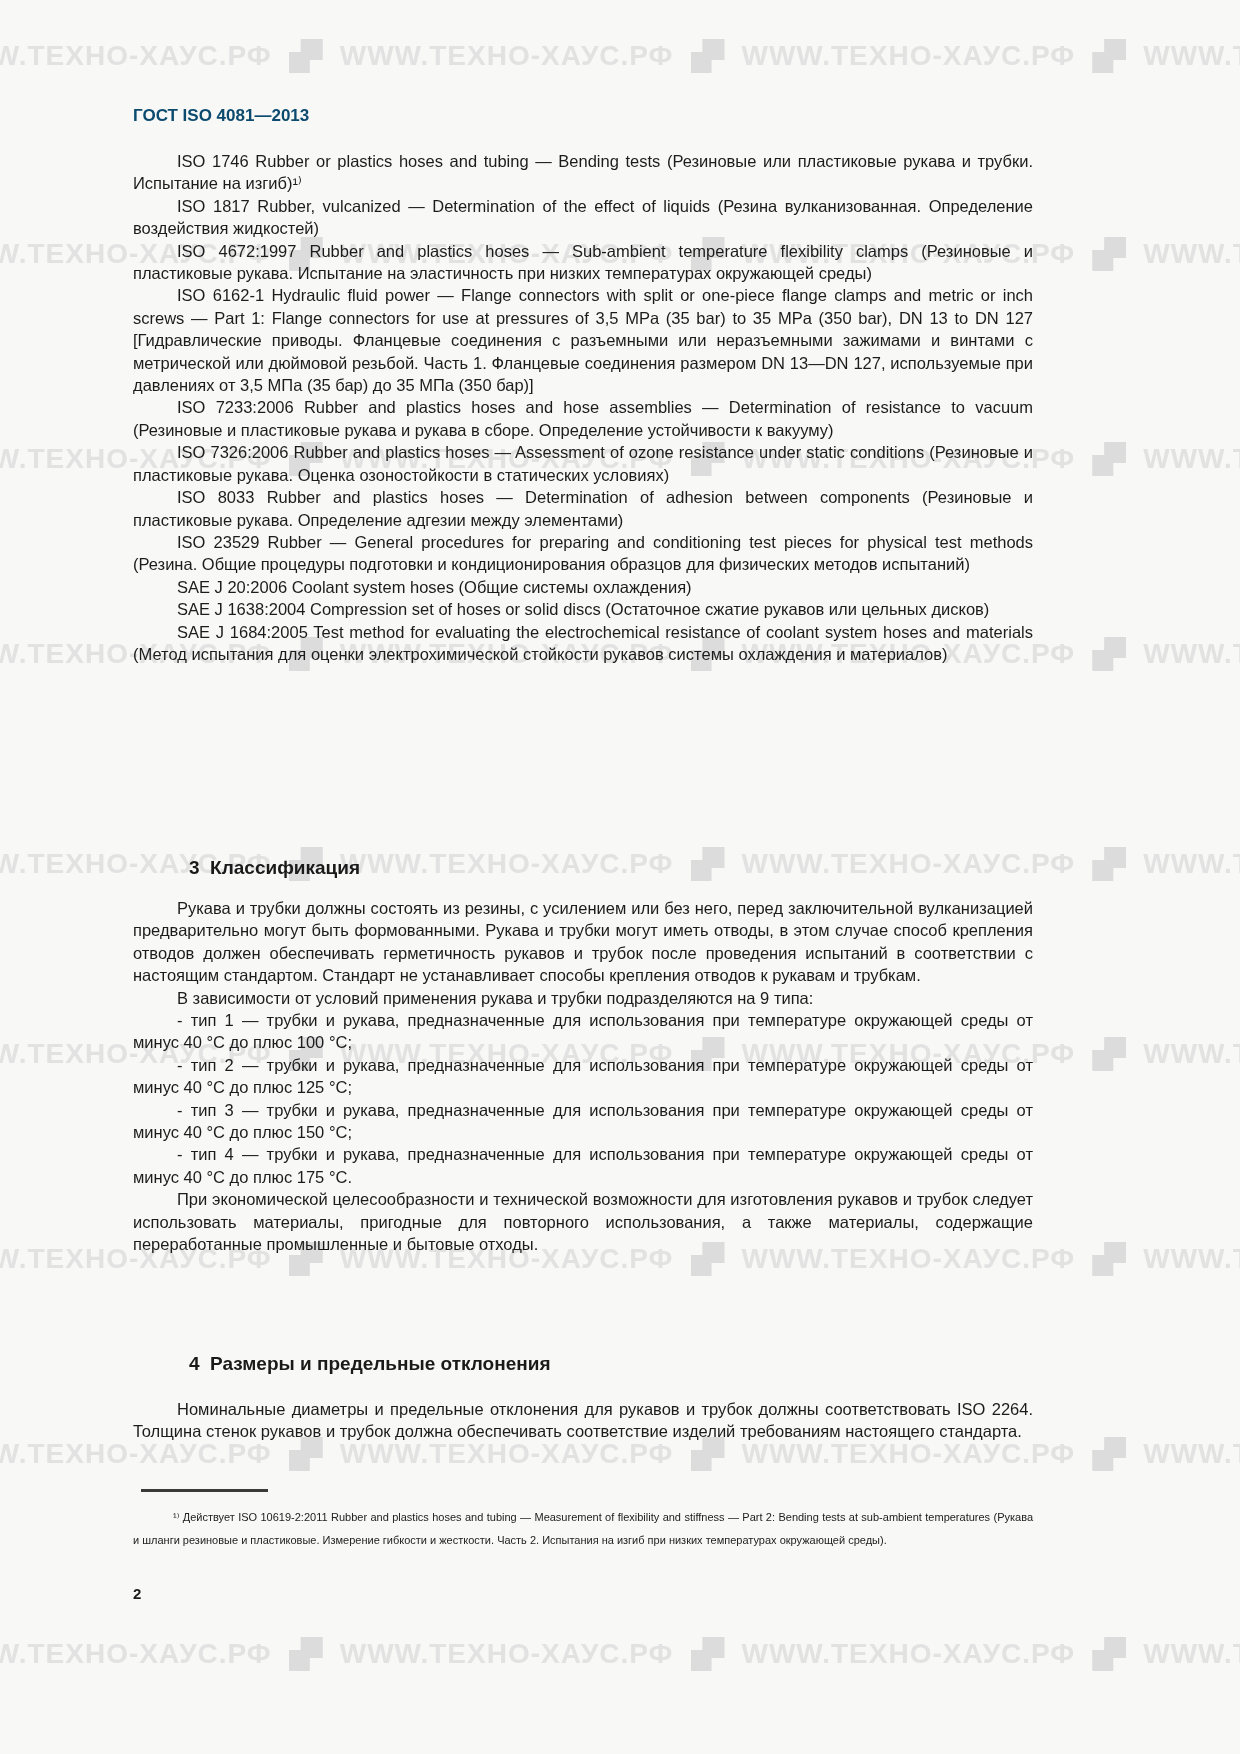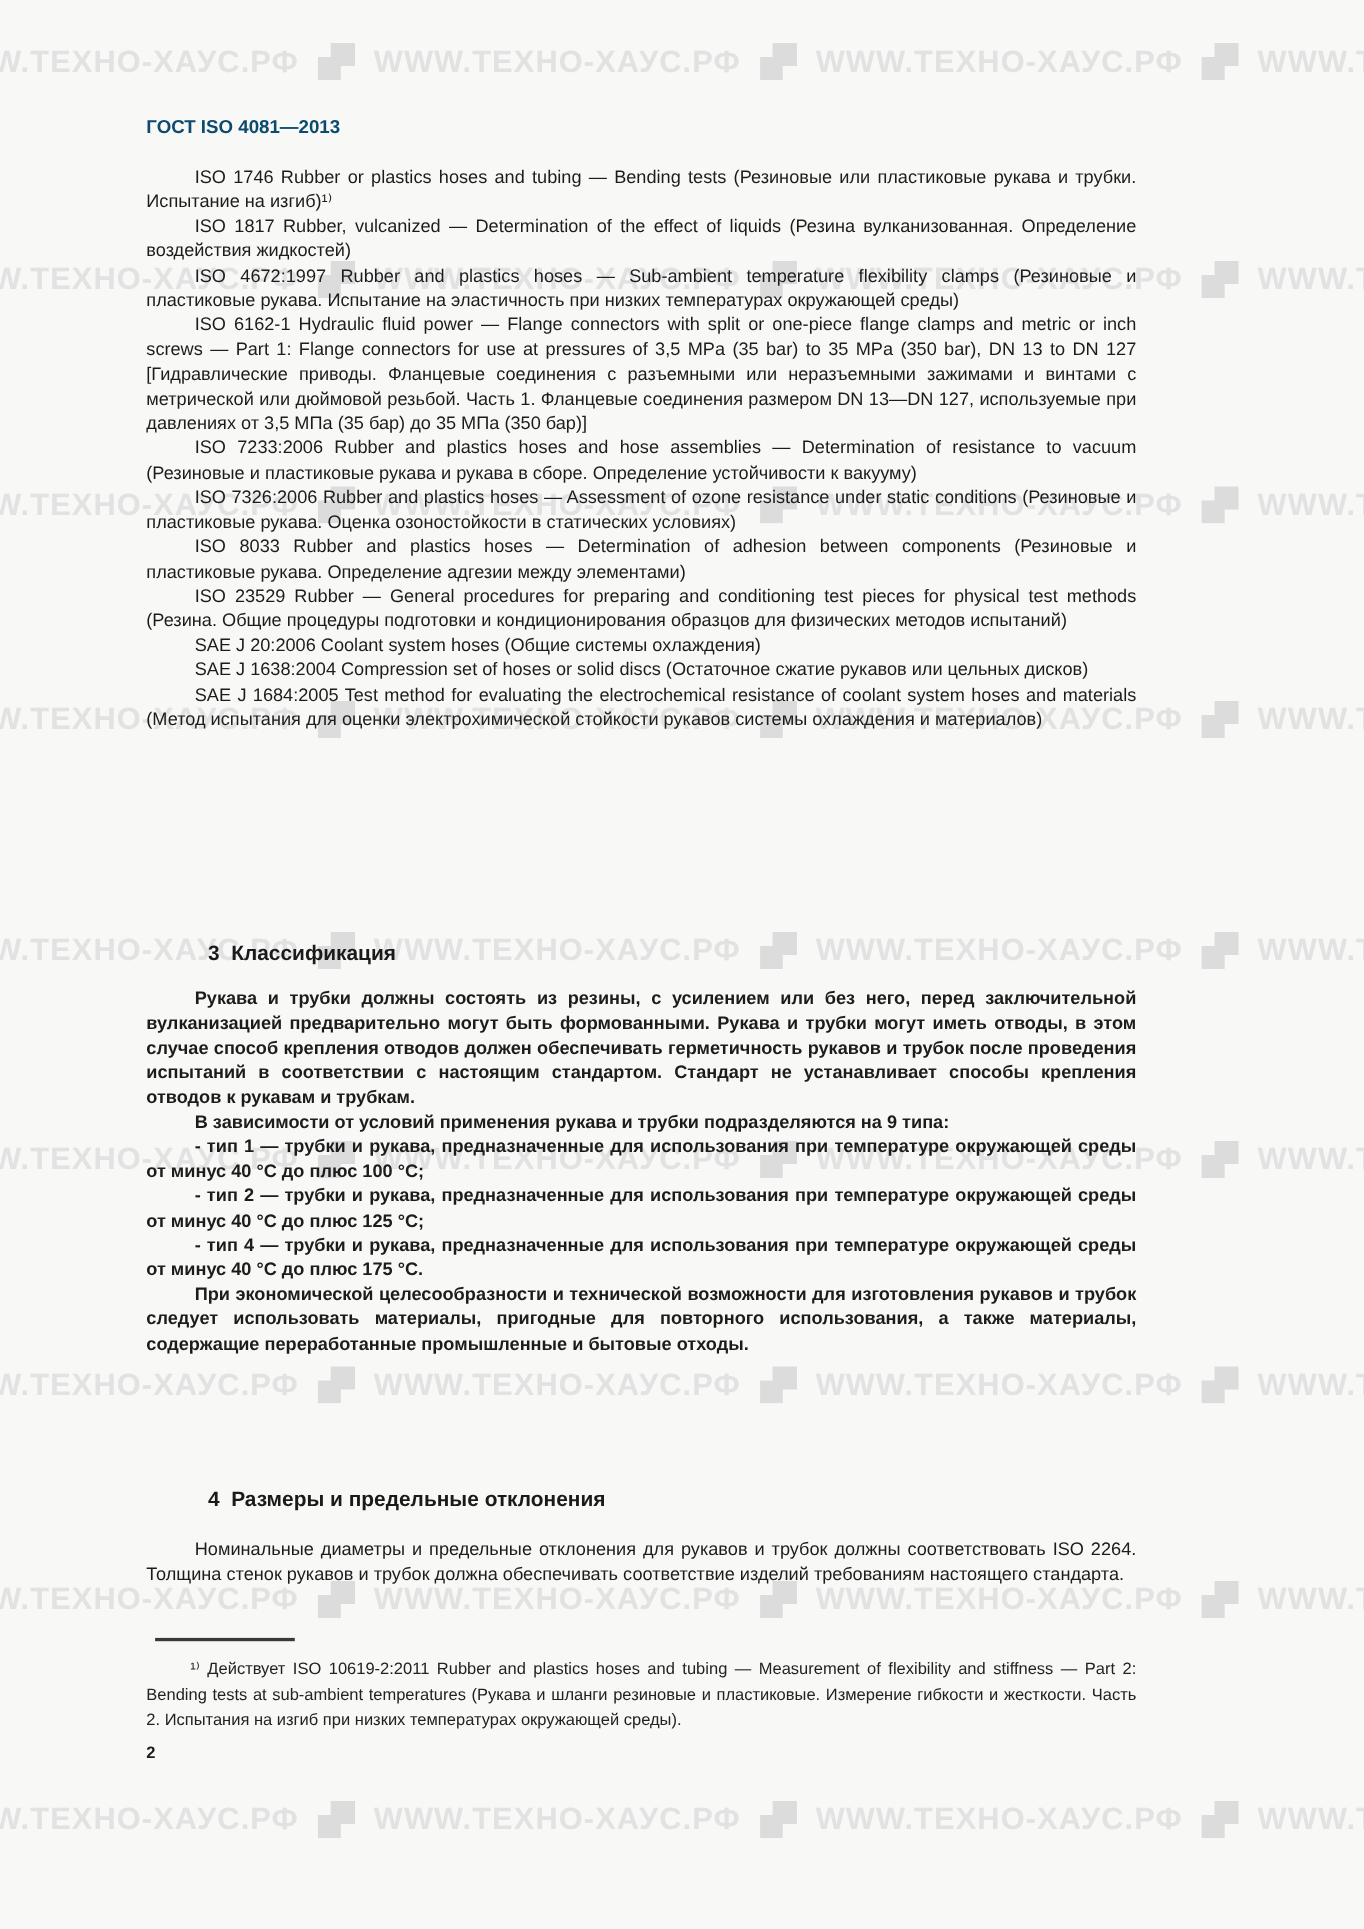--- a/index.html
+++ b/index.html
@@ -38,32 +38,32 @@
     font-size:16.5px; line-height:22.4px;
     text-align:justify;
   }
   .refs { top:150px; }
   .sec-heading {
     position:absolute; left:133px; width:900px; z-index:2;
     margin:12px; padding-left:44px;
     font-size:19px; font-weight:700; color:#1a1a1a;
   }
   #heading-3 { top:845px; }
-  .sec3 { top:897px;font-weight:bold; }
+  .sec3 { top:897px; }
   #heading-4 { top:1341px; }
   .sec4 { top:1398px; }
 
   .fn-rule {
     position:absolute; left:141px; top:1489px; z-index:2;
     width:127px; height:3px; background:#3a3a3a;
   }
   .footnote { top:1506px; }
   .footnote p {
     margin:0; text-indent:40px;
-    font-size:15px; line-height:23px;
+    font-size:11px; line-height:23px;
     text-align:justify; color:#222;
   }
   .page-num {
     position:absolute; left:133px; top:1585px; z-index:2;
     font-size:15px; font-weight:700;
   }
 </style>
 </head>
 <body>
 
@@ -169,20 +169,21 @@
     <p class="body-p">SAE J 1684:2005 Test method for evaluating the electrochemical resistance of coolant system hoses and materials (Метод испытания для оценки электрохимической стойкости рукавов системы охлаждения и материалов)</p>
   </div>
 
   <h2 class="sec-heading" id="heading-3">3&nbsp;&nbsp;Классификация</h2>
 
   <div class="textcol sec3">
     <p class="body-p">Рукава и трубки должны состоять из резины, с усилением или без него, перед заключительной вулканизацией предварительно могут быть формованными. Рукава и трубки могут иметь отводы, в этом случае способ крепления отводов должен обеспечивать герметичность рукавов и трубок после проведения испытаний в соответствии с настоящим стандартом. Стандарт не устанавливает способы крепления отводов к рукавам и трубкам.</p>
     <p class="body-p">В зависимости от условий применения рукава и трубки подразделяются на 9 типа:</p>
     <p class="body-p">- тип 1 — трубки и рукава, предназначенные для использования при температуре окружающей среды от минус 40 °С до плюс 100 °С;</p>
     <p class="body-p">- тип 2 — трубки и рукава, предназначенные для использования при температуре окружающей среды от минус 40 °С до плюс 125 °С;</p>
+    <p class="body-p">- тип 3 — трубки и рукава, предназначенные для использования при температуре окружающей среды от минус 40 °С до плюс 150 °С;</p>
     <p class="body-p">- тип 4 — трубки и рукава, предназначенные для использования при температуре окружающей среды от минус 40 °С до плюс 175 °С.</p>
     <p class="body-p">При экономической целесообразности и технической возможности для изготовления рукавов и трубок следует использовать материалы, пригодные для повторного использования, а также материалы, содержащие переработанные промышленные и бытовые отходы.</p>
   </div>
 
   <h2 class="sec-heading" id="heading-4">4&nbsp;&nbsp;Размеры и предельные отклонения</h2>
 
   <div class="textcol sec4">
     <p class="body-p">Номинальные диаметры и предельные отклонения для рукавов и трубок должны соответствовать ISO 2264. Толщина стенок рукавов и трубок должна обеспечивать соответствие изделий требованиям настоящего стандарта.</p>
   </div>
 

